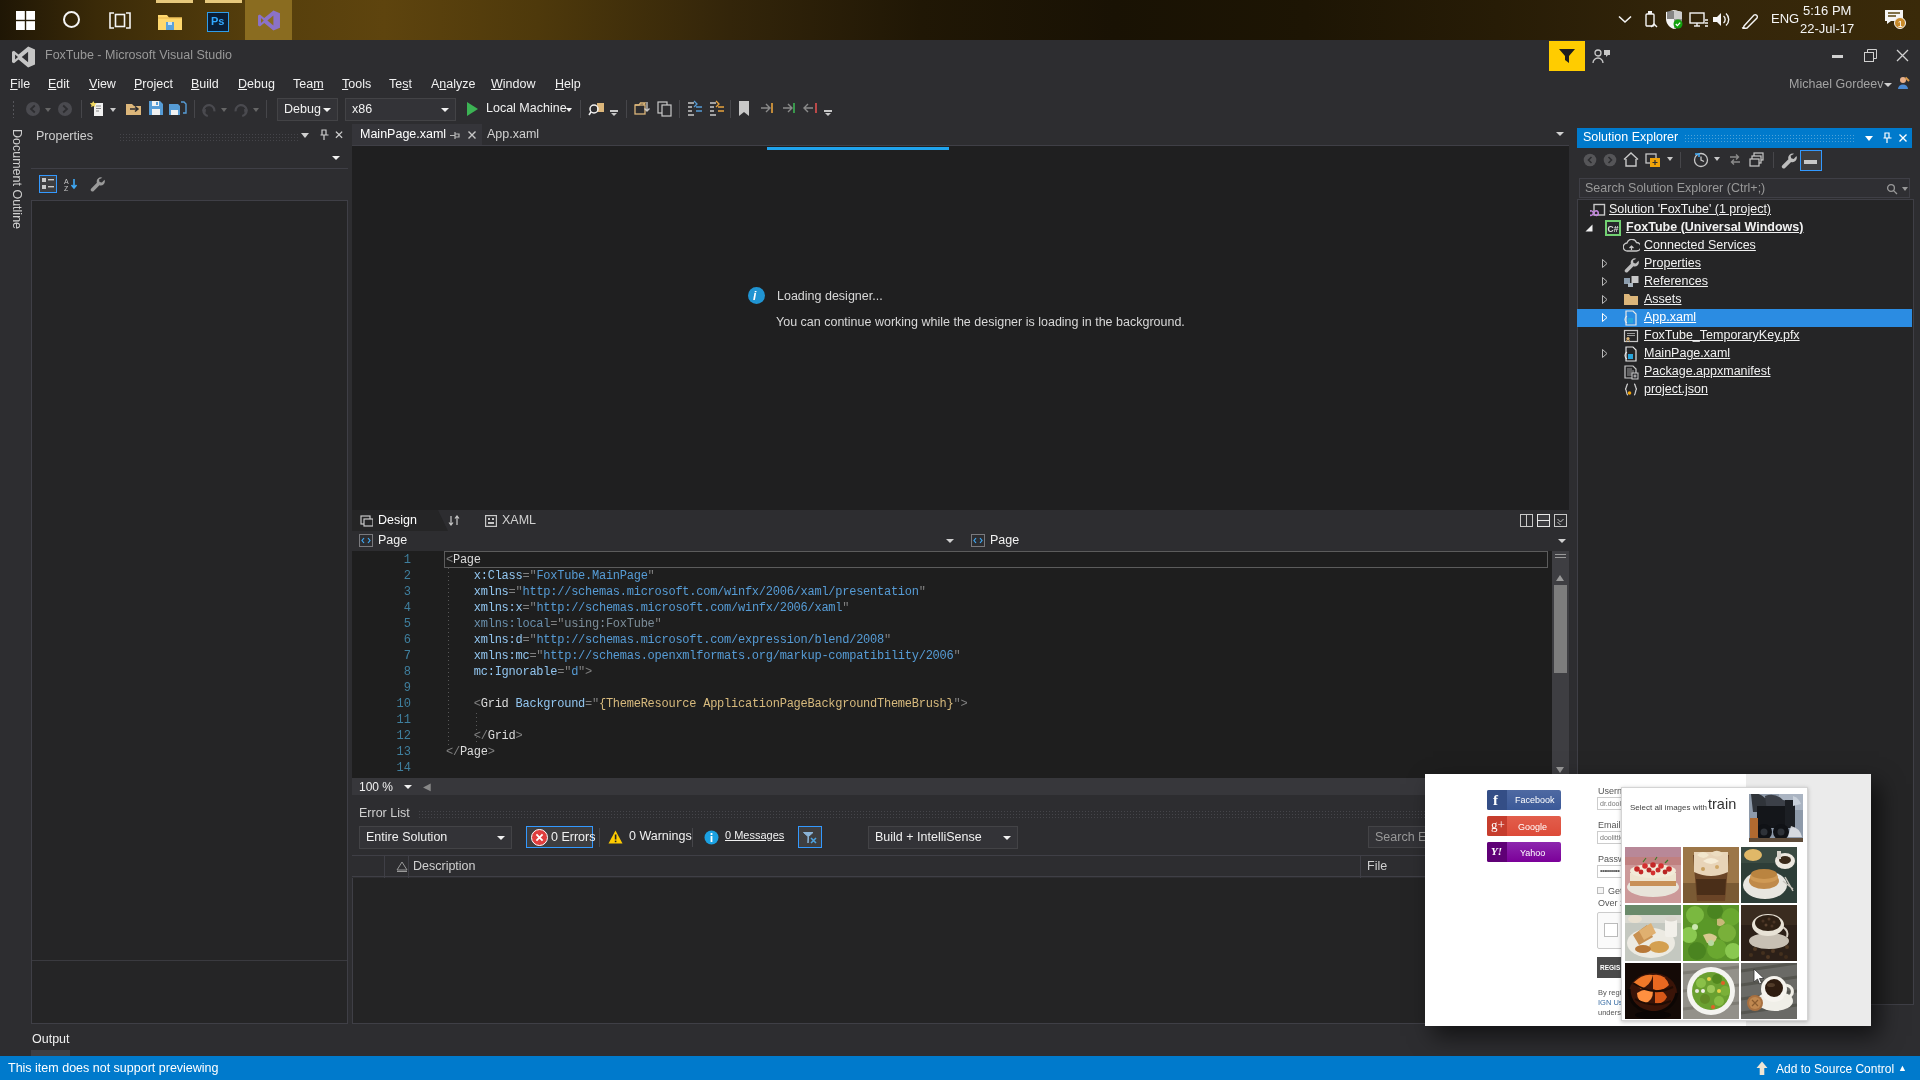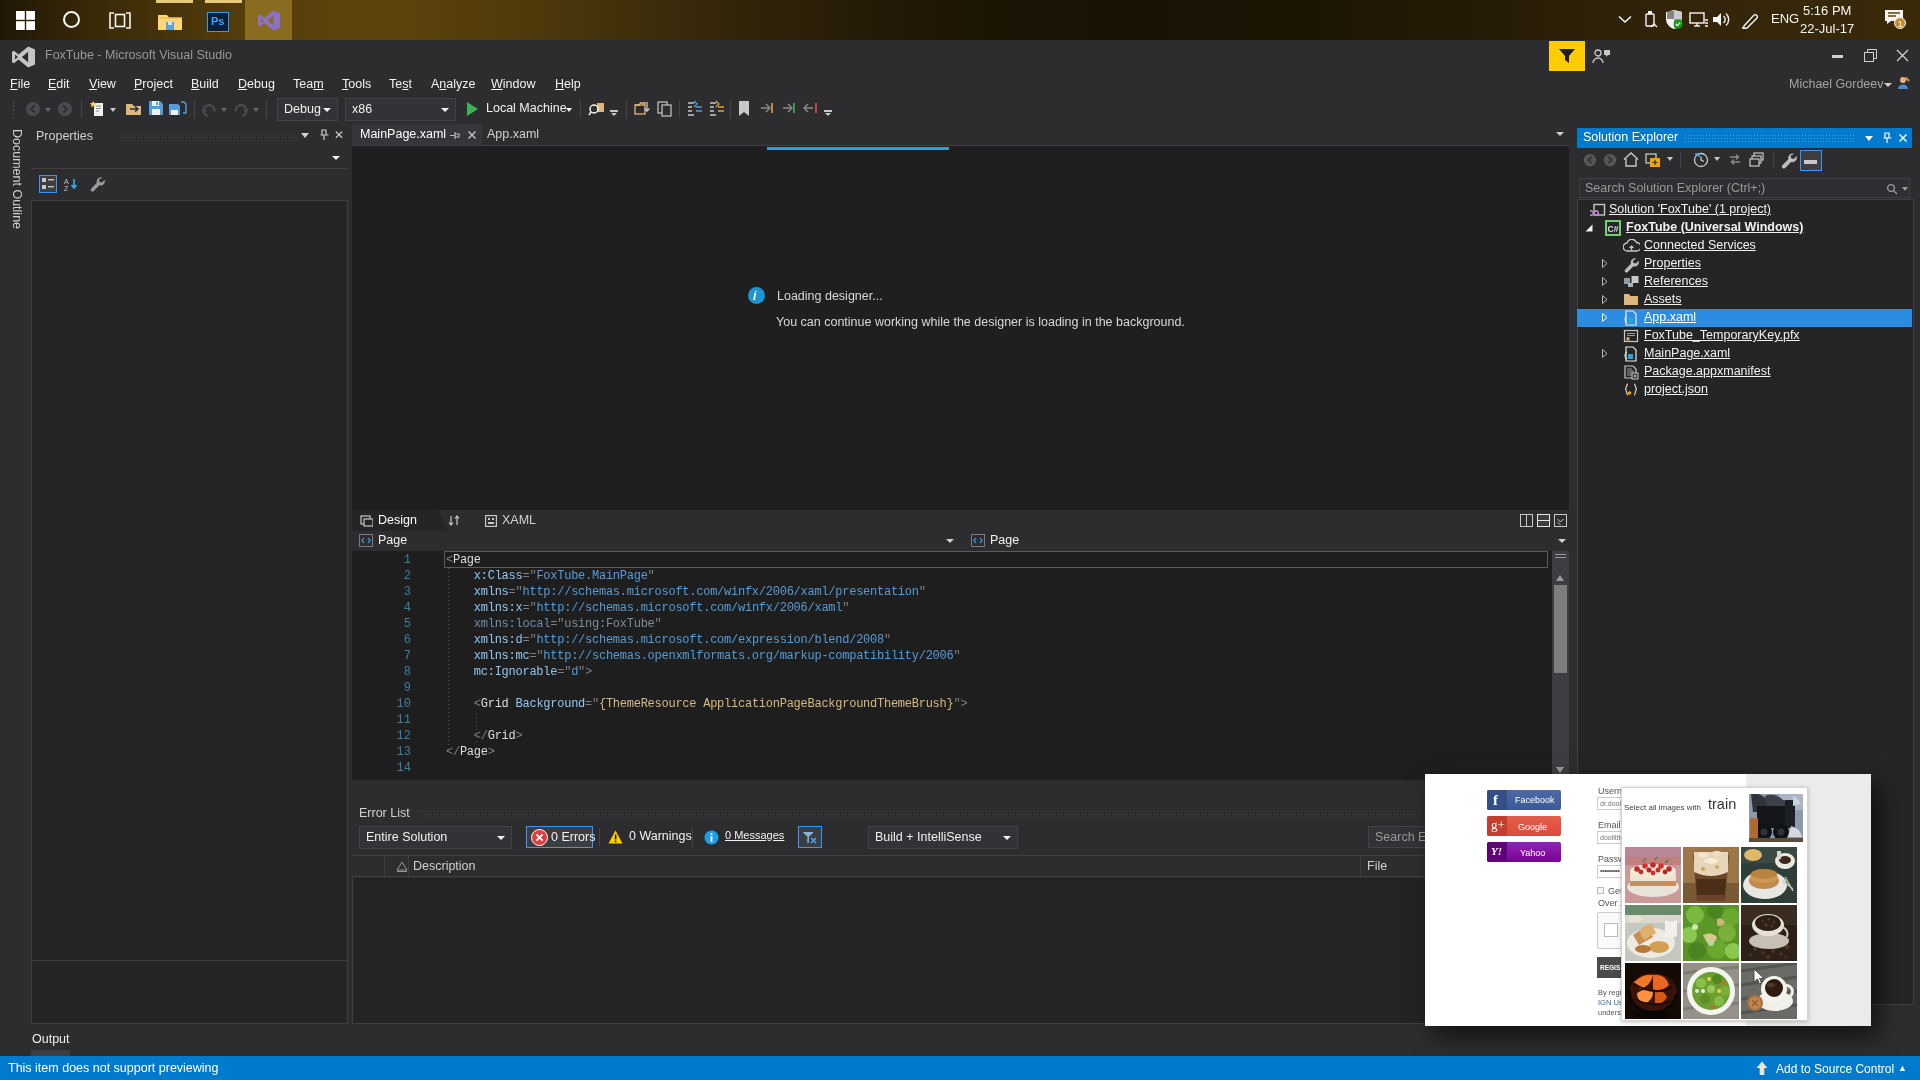--- a/index.html
+++ b/index.html
@@ -384,20 +384,25 @@
     <div class="ln" style="top:193px;">13</div><div class="cl" style="top:193px;"><span class="xd">&lt;/</span><span class="xe">Page</span><span class="xd">&gt;</span></div>
     <div class="ln" style="top:209px;">14</div>
     <div style="position:absolute;left:1200px;top:0;width:17px;height:229px;background:#3e3e42;">
       <div style="position:absolute;left:3px;top:3px;width:11px;height:1px;background:#999;"></div>
       <div style="position:absolute;left:3px;top:6px;width:11px;height:1px;background:#999;"></div>
       <div style="position:absolute;left:4px;top:24px;width:0;height:0;border-left:4.5px solid transparent;border-right:4.5px solid transparent;border-bottom:6px solid #999999;"></div>
       <div style="position:absolute;left:2px;top:34px;width:13px;height:88px;background:#7d7d7d;"></div>
       <div style="position:absolute;left:4px;top:216px;width:0;height:0;border-left:4.5px solid transparent;border-right:4.5px solid transparent;border-top:6px solid #999999;"></div>
     </div>
   </div>
+  <div id="zoombar">
+    <span style="position:absolute;left:7px;top:2px;">100 %</span>
+    <span style="position:absolute;left:52px;top:7px;width:0;height:0;border-left:4px solid transparent;border-right:4px solid transparent;border-top:4px solid #f1f1f1;"></span>
+    <span style="position:absolute;left:71px;top:3px;color:#888;font-size:10px;">◀</span>
+  </div>
 </div>
 <div id="errlist">
   <span class="panel-title" style="position:absolute;left:7px;top:6px;">Error List</span>
   <div class="dots" style="position:absolute;left:66px;top:10px;width:1140px;height:9px;"></div>
   <div class="combo" style="left:7px;top:26px;width:153px;">Entire Solution<span class="car"></span></div>
   <div style="position:absolute;left:174px;top:26px;width:67px;height:22px;border:1px solid #3399ff;background:#3e3e40;">
     <svg style="position:absolute;left:4px;top:2px;" width="17" height="17" viewBox="0 0 17 17">
         <circle cx="8.5" cy="8.5" r="8" fill="#e03e3e" stroke="#fff" stroke-width="1"></circle>
         <path d="M5.4 5.4 L11.6 11.6 M11.6 5.4 L5.4 11.6" stroke="#ffffff" stroke-width="1.8"></path>
       </svg>
@@ -645,21 +650,21 @@
   <div style="position:absolute;left:172px;top:138px;width:27px;height:37px;border:1px solid #ccc;background:#fafafa;border-radius:2px;">
     <div style="position:absolute;left:6px;top:10px;width:14px;height:14px;border:1.5px solid #bbb;background:#fff;"></div>
   </div>
   <div style="position:absolute;left:172px;top:183px;width:27px;height:21px;background:#4a4a4a;">
       <span style="position:absolute;left:3px;top:7px;color:#fff;font-size:6.5px;font-weight:bold;">REGIS</span>
     </div>
   <span style="position:absolute;left:173px;top:214px;color:#555;font-size:7.5px;">By regist</span>
   <span style="position:absolute;left:173px;top:224px;color:#3a6ea5;font-size:7.5px;">IGN User</span>
   <span style="position:absolute;left:173px;top:234px;color:#555;font-size:7.5px;">understo</span>
   <div id="captcha" style="position:absolute;left:196px;top:13px;width:187px;height:234px;background:#ffffff;border:1px solid #d4d4d4;box-shadow:0 1px 4px rgba(0,0,0,0.25);">
-    <span style="position:absolute;left:2px;top:15px;color:#444;font-size:8px;">Select all images with</span>
+    <span style="position:absolute;left:8px;top:15px;color:#444;font-size:8px;">Select all images with</span>
     <span style="position:absolute;left:86px;top:8px;color:#333;font-size:14.5px;">train</span>
     <svg style="position:absolute;left:127px;top:6px;" width="54" height="48" viewBox="0 0 54 48">
       <rect width="54" height="48" fill="#8e9aaa"></rect>
       <rect x="30" y="0" width="24" height="16" fill="#aab4c2"></rect>
       <path d="M2 0 q8 -2 14 4 q8 -2 12 6 l-4 8 -20 0 z" fill="#30343a"></path>
       <path d="M16 2 q10 -4 18 4 q6 0 8 6 l-4 6 -20 0 z" fill="#3c4048"></path>
       <rect x="8" y="12" width="32" height="22" fill="#14161a"></rect>
       <rect x="36" y="6" width="10" height="28" fill="#1c1f24"></rect>
       <circle cx="15" cy="38" r="8" fill="#101216"></circle>
       <circle cx="32" cy="38" r="8" fill="#101216"></circle>

